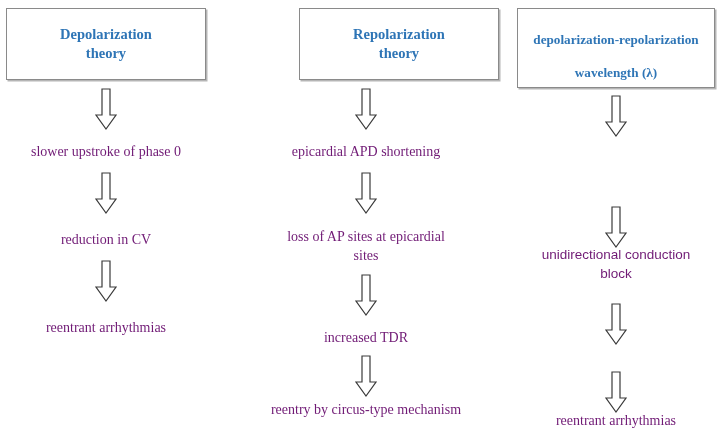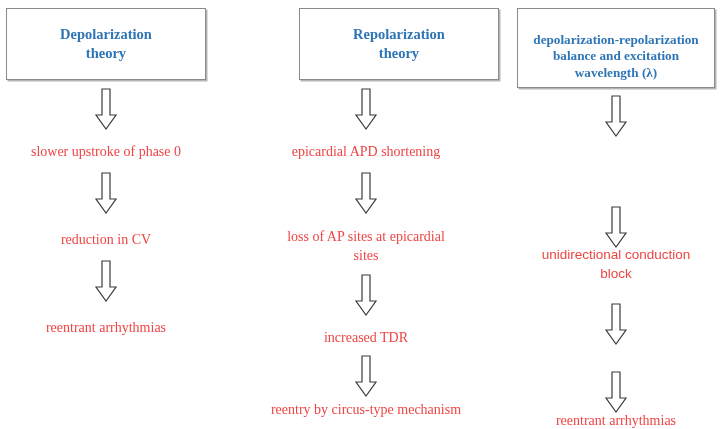--- a/index.html
+++ b/index.html
@@ -64,21 +64,21 @@
   .col-3 .header-text { font-size: 13.2px; line-height: 1.25; }
 
   
   .node {
     position: absolute;
     left: 0;
     width: 100%;
     text-align: center;
     font-size: 14px;
     line-height: 1.35;
-    color: #ef4444;
+    color: #701a75;
     font-family: "Liberation Serif", "DejaVu Serif", serif;
   }
   .node.sans {
     font-family: "Liberation Sans", "DejaVu Sans", sans-serif;
     font-size: 13.5px;
     line-height: 1.38;
   }
   .node .plus-line {
     display: block;
     font-size: 13px;
@@ -194,21 +194,21 @@
 
     <div class="node" style="top:401px;">reentry by circus-type mechanism</div>
   </div>
 
   <div class="column col-3">
 
     <div class="header-box">
       <div class="header-text">
         <br>
         <span>depolarization-repolarization</span><br>
-        <span>balance and excitation</span><br>
+        <br>
         <span>wavelength (λ)</span>
       </div>
     </div>
 
     <div class="arrow" style="top:95px;">
       <svg viewBox="0 0 30 44" xmlns="http://www.w3.org/2000/svg">
         <path d="M11 1 L19 1 L19 27 L25 27 L15 41 L5 27 L11 27 Z" fill="#ffffff" stroke="#3a3a3a" stroke-width="1.2" stroke-linejoin="miter"></path>
       </svg>
     </div>
 

